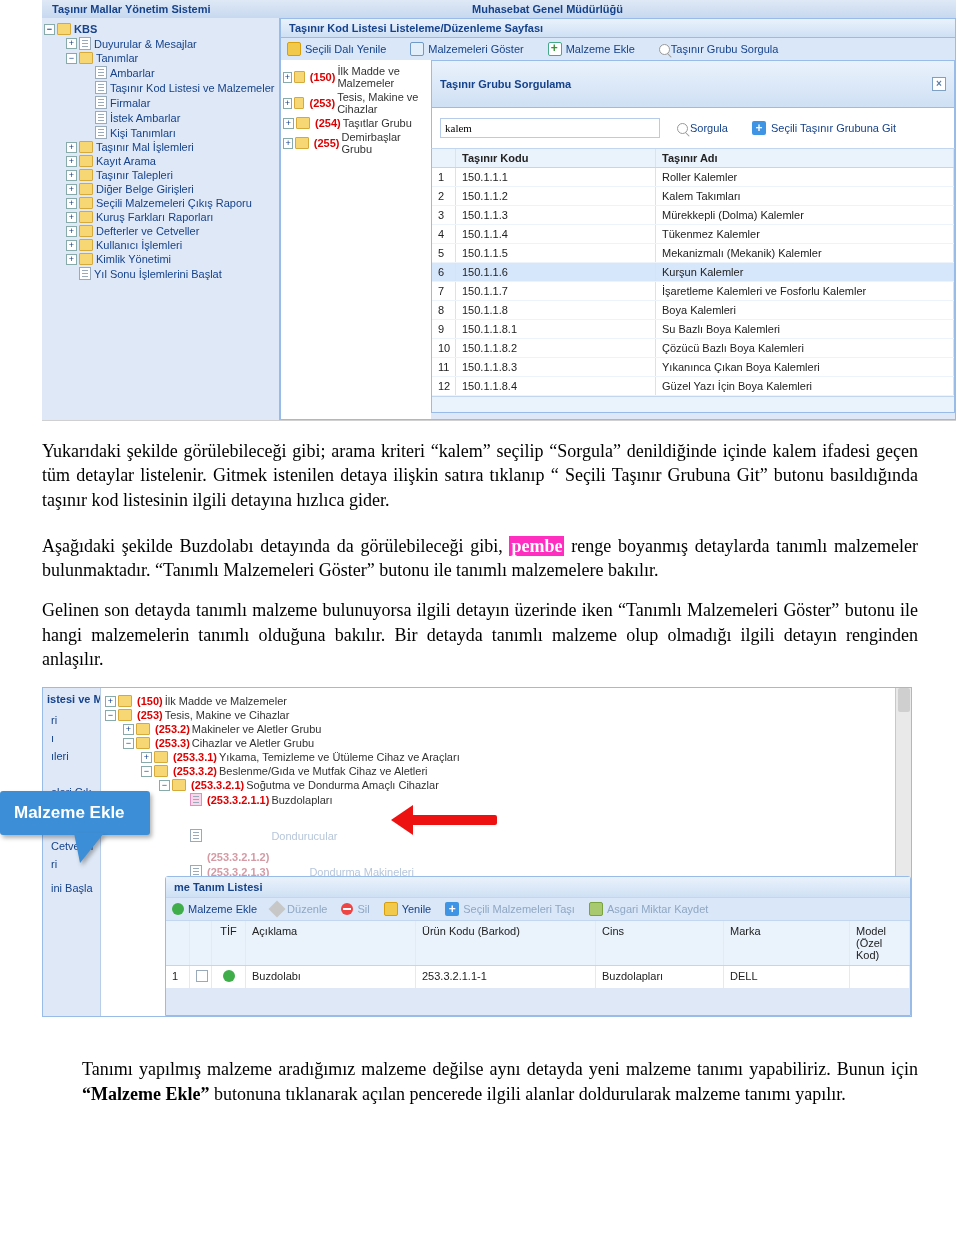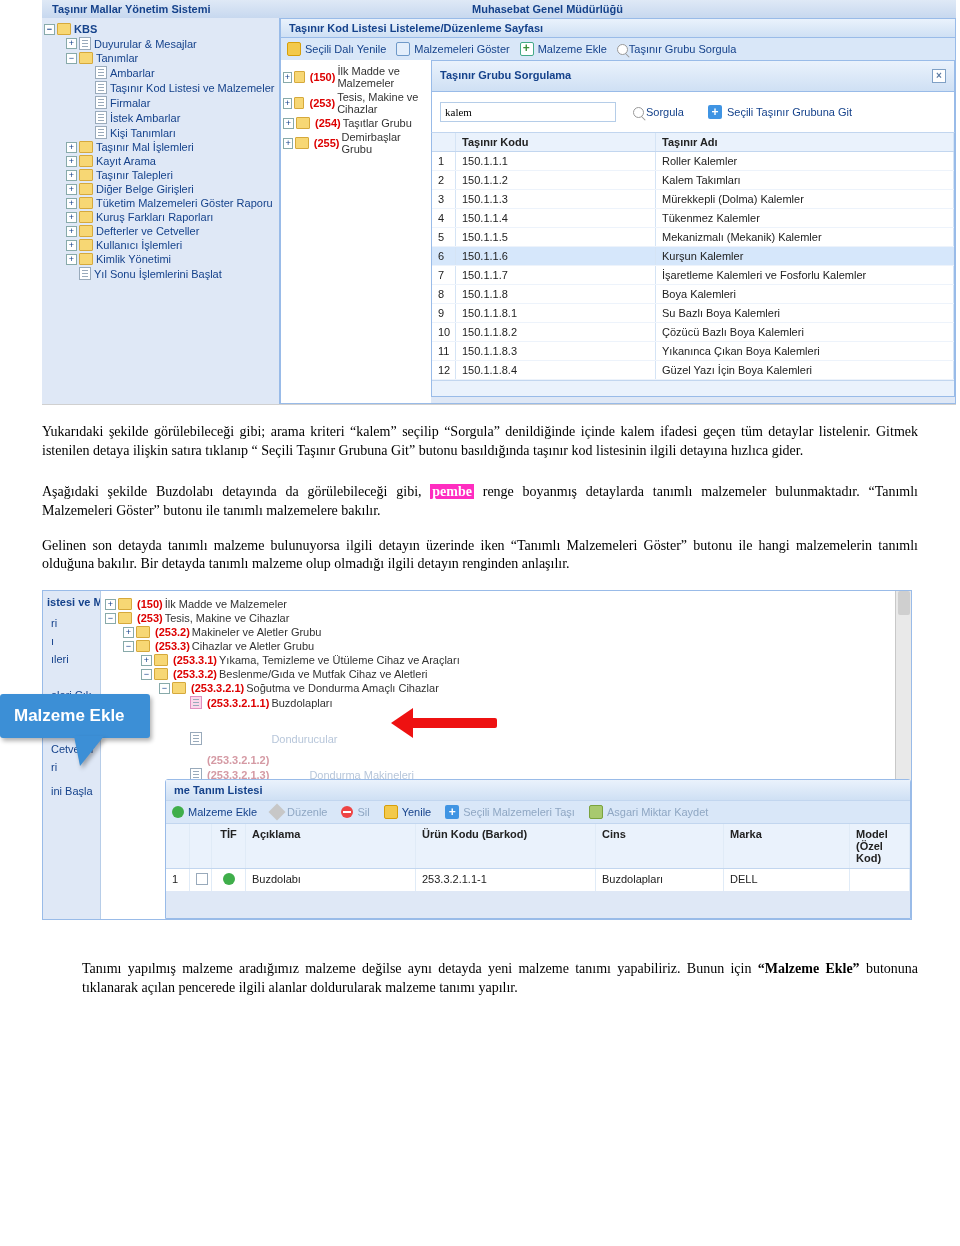--- a/index.html
+++ b/index.html
@@ -70,21 +70,21 @@
   .panel-title {
     background: linear-gradient(#eaf2fc,#cfe0f4);
     border:1px solid #99bbe8;
     padding:3px 8px;
     color:#15428b; font-weight:bold;
   }
   .toolbar {
     background:#d9e7f8;
     border-left:1px solid #99bbe8; border-right:1px solid #99bbe8;
     padding:4px 6px;
-    display:flex; gap:10px; align-items:center;
+    display:flex; gap:24px; align-items:center;
   }
   .tb-item { display:flex; align-items:center; gap:4px; color:#15428b; }
   .ic { width:14px; height:14px; display:inline-block; border-radius:2px; }
   .ic-refresh { background:#f3c94b; border:1px solid #d79f0a; }
   .ic-grid { background:#e3eefb; border:1px solid #6e99c9; }
   .ic-plus { background:#fff; border:1px solid #4a8; position:relative; }
   .ic-plus:after{content:"+"; position:absolute; top:-2px; left:2px; color:#3a8f3a; font-weight:bold; font-size:12px;}
   .ic-search { background:#fff; border:1px solid #999; border-radius:50%; position:relative; width:11px; height:11px; margin-right:-3px;}
   .ic-search:after{content:""; position:absolute; width:5px; height:1px; background:#999; bottom:-2px; right:-3px; transform:rotate(45deg);}
 
@@ -96,33 +96,33 @@
   .code-num { color:#d00; font-weight:bold; margin-left:2px; }
   .code-lbl { color:#333; margin-left:2px; }
 
   .s1-popup {
     flex:1;
     margin:0 0 6px 0;
   }
   .popup-head {
     background: linear-gradient(#eaf2fc,#cfe0f4);
     border:1px solid #99bbe8;
-    padding:8px 8px;
+    padding:16px 8px;
     color:#15428b; font-weight:bold;
-    display:flex; justify-content:space-between; align-items:flex-start;
+    display:flex; justify-content:space-between; align-items:center;
   }
   .popup-close { width:14px;height:14px;border:1px solid #7fa0c5;background:#fff;color:#5a7aa3;text-align:center;font-size:10px;line-height:12px; }
   .popup-search {
     border:1px solid #99bbe8; border-top:none; border-bottom:none;
     background:#fff;
     padding:10px 8px;
     display:flex; gap:10px; align-items:center;
   }
   .popup-search input {
-    width:176px; font:11px Tahoma; padding:3px 4px;
+    width:220px; font:11px Tahoma; padding:3px 4px;
     border:1px solid #b5cde8;
   }
   .s-btn {
     display:flex; align-items:center; gap:5px;
     color:#15428b; padding:2px 6px;
     border:1px solid transparent;
   }
   .plus-badge { width:14px;height:14px;background:#3f94e3;color:#fff;border-radius:2px;text-align:center;line-height:14px;font-weight:bold;font-size:12px;}
 
   .grid {
@@ -134,21 +134,21 @@
   .gc-n { width:24px; }
   .gc-code { width:200px; }
   .gc-name { flex:1; }
   .grid-row { display:flex; border-bottom:1px solid #edf3fb; }
   .grid-row.sel { background:#d6e7fb; }
   .scrollhint { height:16px; background:#eaf2fc; border-top:1px solid #c2d6ef;}
 
   
   .doc-text {
     padding: 18px 42px 0 42px;
-    font-size: 14px;
+    font-size: 18px;
     line-height: 1.35;
   }
   .doc-text p { margin:0 0 16px 0; text-align: justify; }
   .hl-pink { background:#ff2dc0; color:#fff; font-weight:bold; padding:0 2px;}
   .bld { font-weight:bold; }
 
   
   .screenshot2-wrap{
     margin: 10px 42px 0 0;
     position:relative;
@@ -210,21 +210,21 @@
   }
   .dimmed { color:#8fa7c3; }
   .green-dot{ width:12px;height:12px;border-radius:50%;background:#3fae4a;display:inline-block;}
   .pencil{ width:12px;height:12px;background:#c7c7c7;display:inline-block;transform:rotate(-45deg);}
   .red-circle{width:12px;height:12px;border-radius:50%;background:#e44;display:inline-block;position:relative;}
   .red-circle:after{content:"";position:absolute;left:2px;right:2px;top:5px;height:2px;background:#fff;}
   .s2-table {
     background:#fff; border-top:1px solid #c2d6ef;
   }
   .s2-thead, .s2-trow { display:flex; }
-  .s2-thead { background:#eaf2fc; font-weight:bold; border-bottom:1px solid #c2d6ef;}
+  .s2-thead { background:#eaf2fc; font-weight:normal; border-bottom:1px solid #c2d6ef;}
   .s2-thead > div, .s2-trow > div { padding:4px 6px; border-right:1px solid #e0ebf7;}
   .c-n{width:24px;} .c-chk{width:22px;} .c-tif{width:34px; text-align:center;} .c-acik{width:170px;}
   .c-barkod{width:180px;} .c-cins{width:128px;} .c-marka{width:126px;} .c-model{flex:1;}
   .chkbox{width:12px;height:12px;border:1px solid #9ab;background:#fff;display:inline-block;}
 
   
   .callout {
     position:absolute; left:0; top:104px;
     width:150px;
     background:#3c8fd6;
@@ -325,21 +325,21 @@
           <div class="tree-row">
             <span class="tree-ind" style="width: 22px;"></span>
             <span class="tgl">+</span>
             <span class="folder-icon"></span>
             <span>Diğer Belge Girişleri</span>
           </div>
           <div class="tree-row">
             <span class="tree-ind" style="width: 22px;"></span>
             <span class="tgl">+</span>
             <span class="folder-icon"></span>
-            <span>Tüketim Malzemeleri Göster Raporu</span>
+            <span>Seçili Malzemeleri Çıkış Raporu</span>
           </div>
           <div class="tree-row">
             <span class="tree-ind" style="width: 22px;"></span>
             <span class="tgl">+</span>
             <span class="folder-icon"></span>
             <span>Kuruş Farkları Raporları</span>
           </div>
           <div class="tree-row">
             <span class="tree-ind" style="width: 22px;"></span>
             <span class="tgl">+</span>

